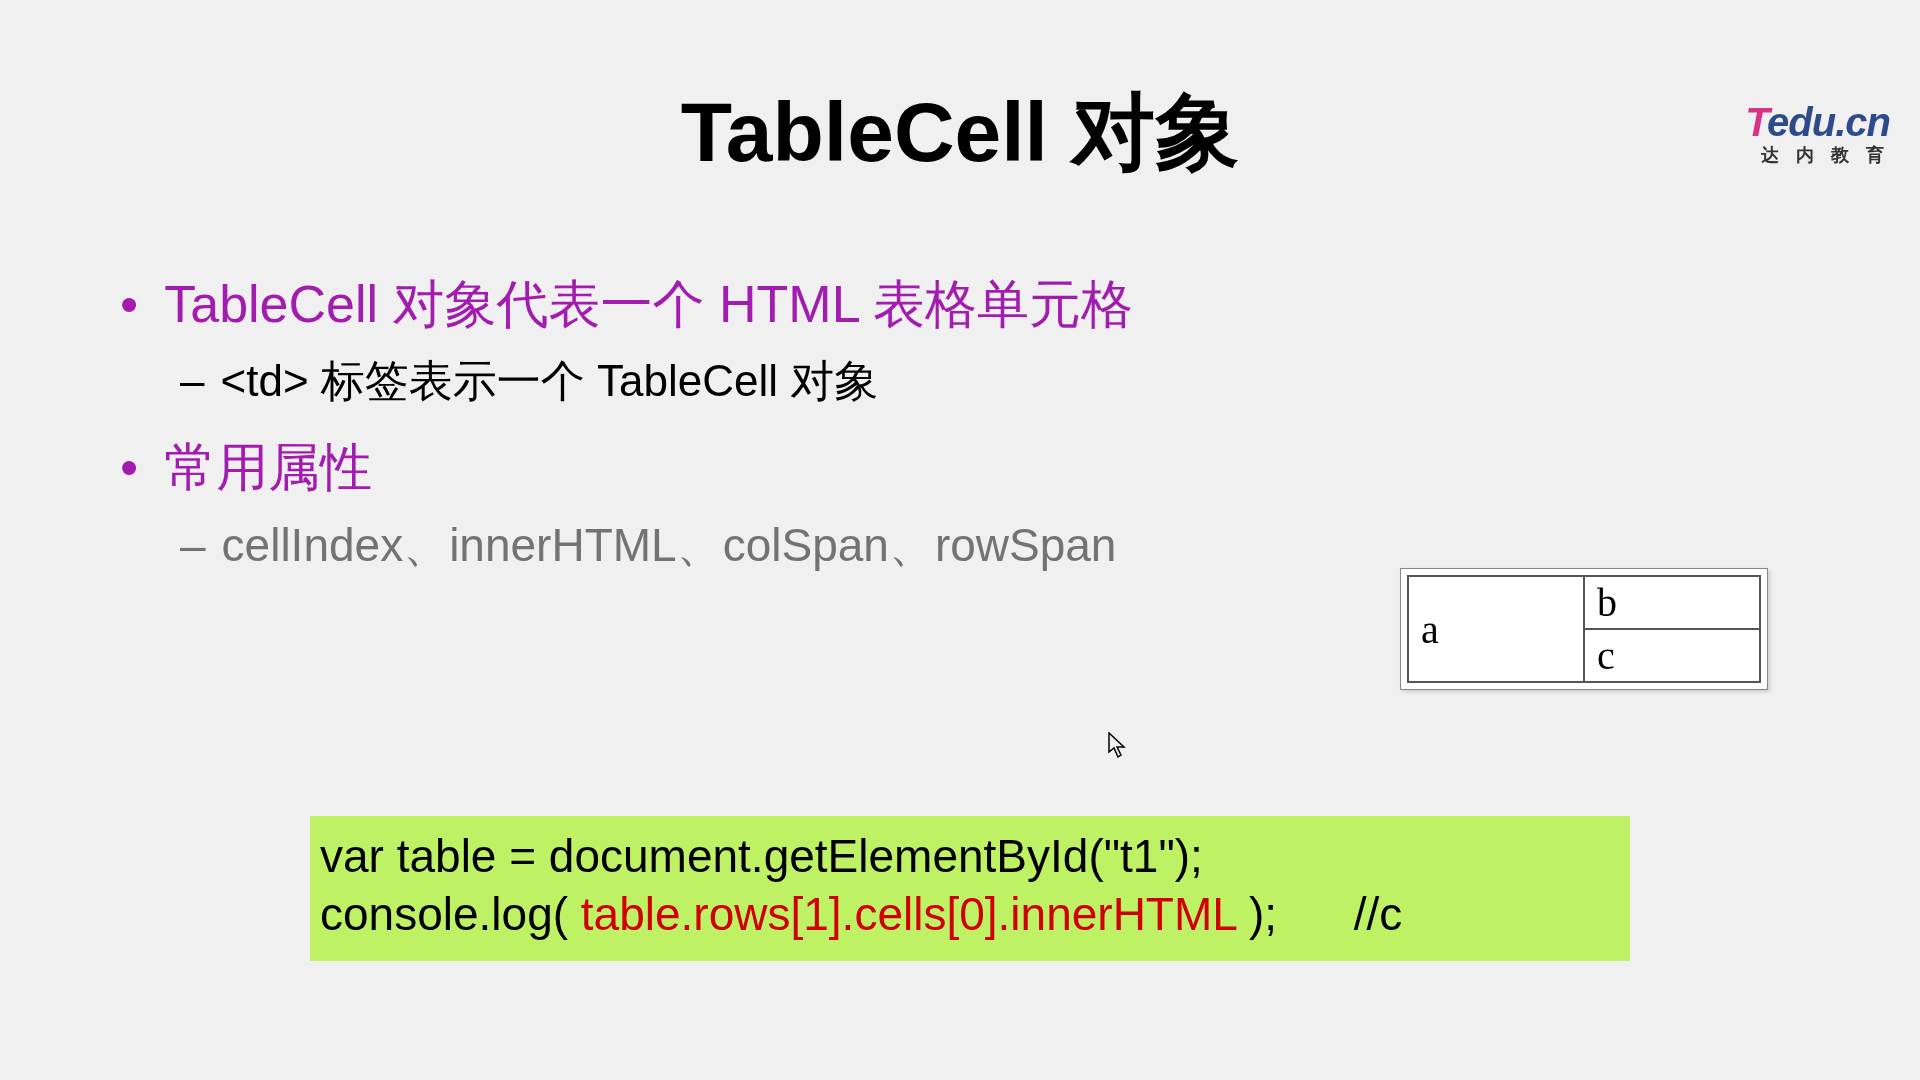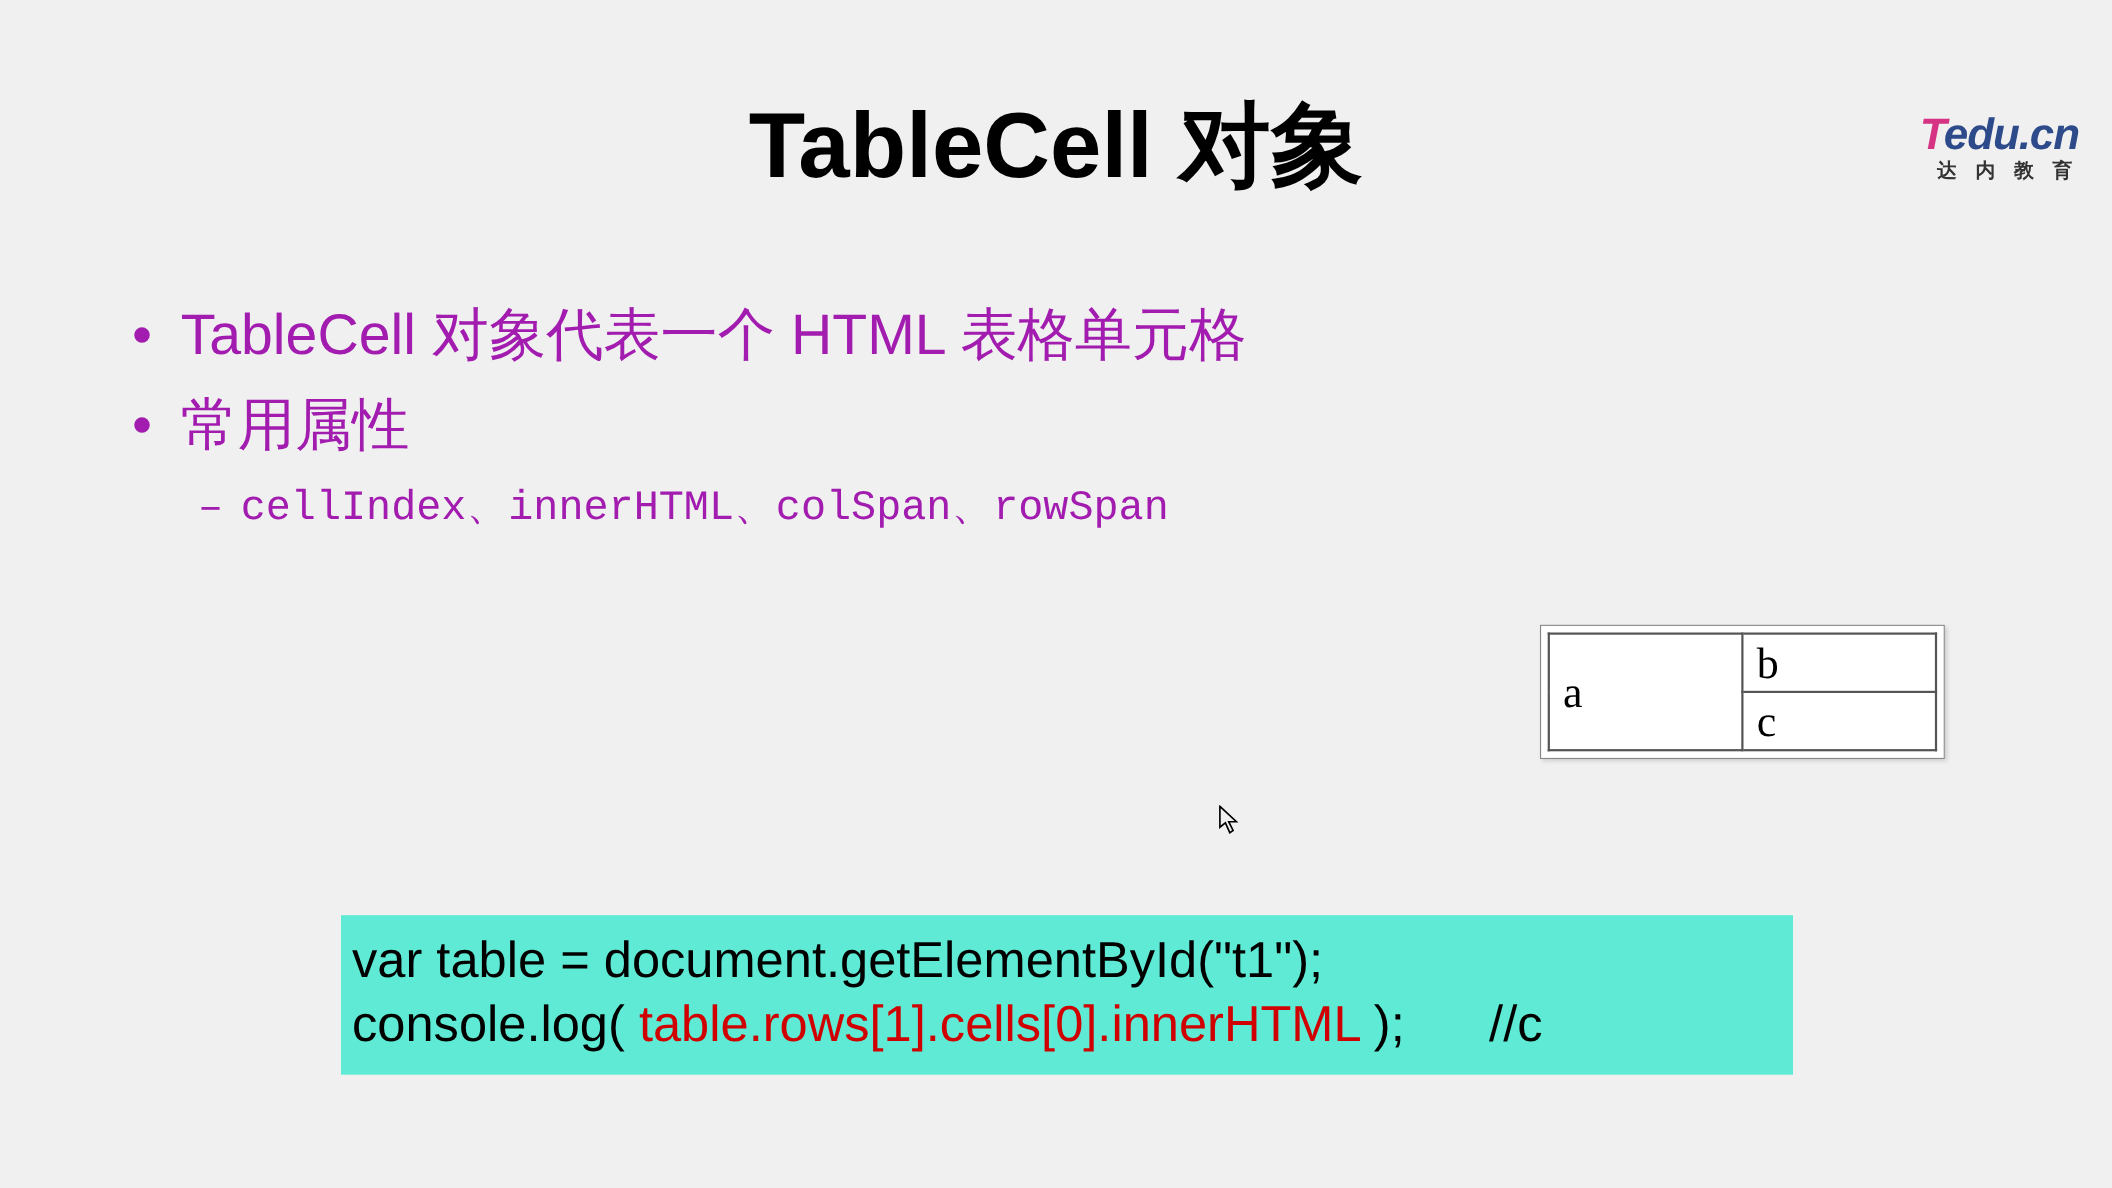--- a/index.html
+++ b/index.html
@@ -65,24 +65,23 @@
     font-size: 44px;
     color: #000;
     margin-left: 60px;
     margin-bottom: 22px;
   }
   .sub1::before {
     content: "–";
     margin-right: 16px;
   }
   .sub1-red {
-    font-size: 38px;
-    color: #a21caf;
+    font-size: 46px;
+    color: #737373;
     margin-left: 60px;
-    font-family: Liberation Mono, monospace;
   }
   .sub1-red::before {
     content: "–";
     margin-right: 16px;
   }
   .example-table {
     position: absolute;
     top: 492px;
     left: 1400px;
     background: #fff;
@@ -103,23 +102,23 @@
     vertical-align: middle;
     background: #fff;
   }
   .example-table td.cell-a {
     height: 100px;
     vertical-align: middle;
   }
   .code-block {
     position: absolute;
     left: 310px;
-    top: 756px;
+    top: 740px;
     width: 1300px;
-    background: #5eead4;
+    background: #bef264;
     padding: 12px 10px 18px 10px;
     font-size: 46px;
     font-family: "Microsoft YaHei", Arial, sans-serif;
     line-height: 1.25;
     color: #000;
   }
   .code-line {
     white-space: pre;
   }
   .red {
@@ -143,20 +142,21 @@
     <div class="logo-main">
       <span class="t-letter">T</span><span>edu.cn</span>
     </div>
     <div class="logo-sub">达 内 教 育</div>
   </div>
 
   <div class="title">TableCell 对象</div>
 
   <div class="content">
     <div class="bullet1">TableCell 对象代表一个 HTML 表格单元格</div>
+    <div class="sub1">&lt;td&gt; 标签表示一个 TableCell 对象</div>
     <div class="bullet1">常用属性</div>
     <div class="sub1-red">cellIndex、innerHTML、colSpan、rowSpan</div>
   </div>
 
   <div class="example-table">
     <table>
       <tbody>
           <tr>
         <td class="cell-a" rowspan="2">a</td>
         <td>b</td>

